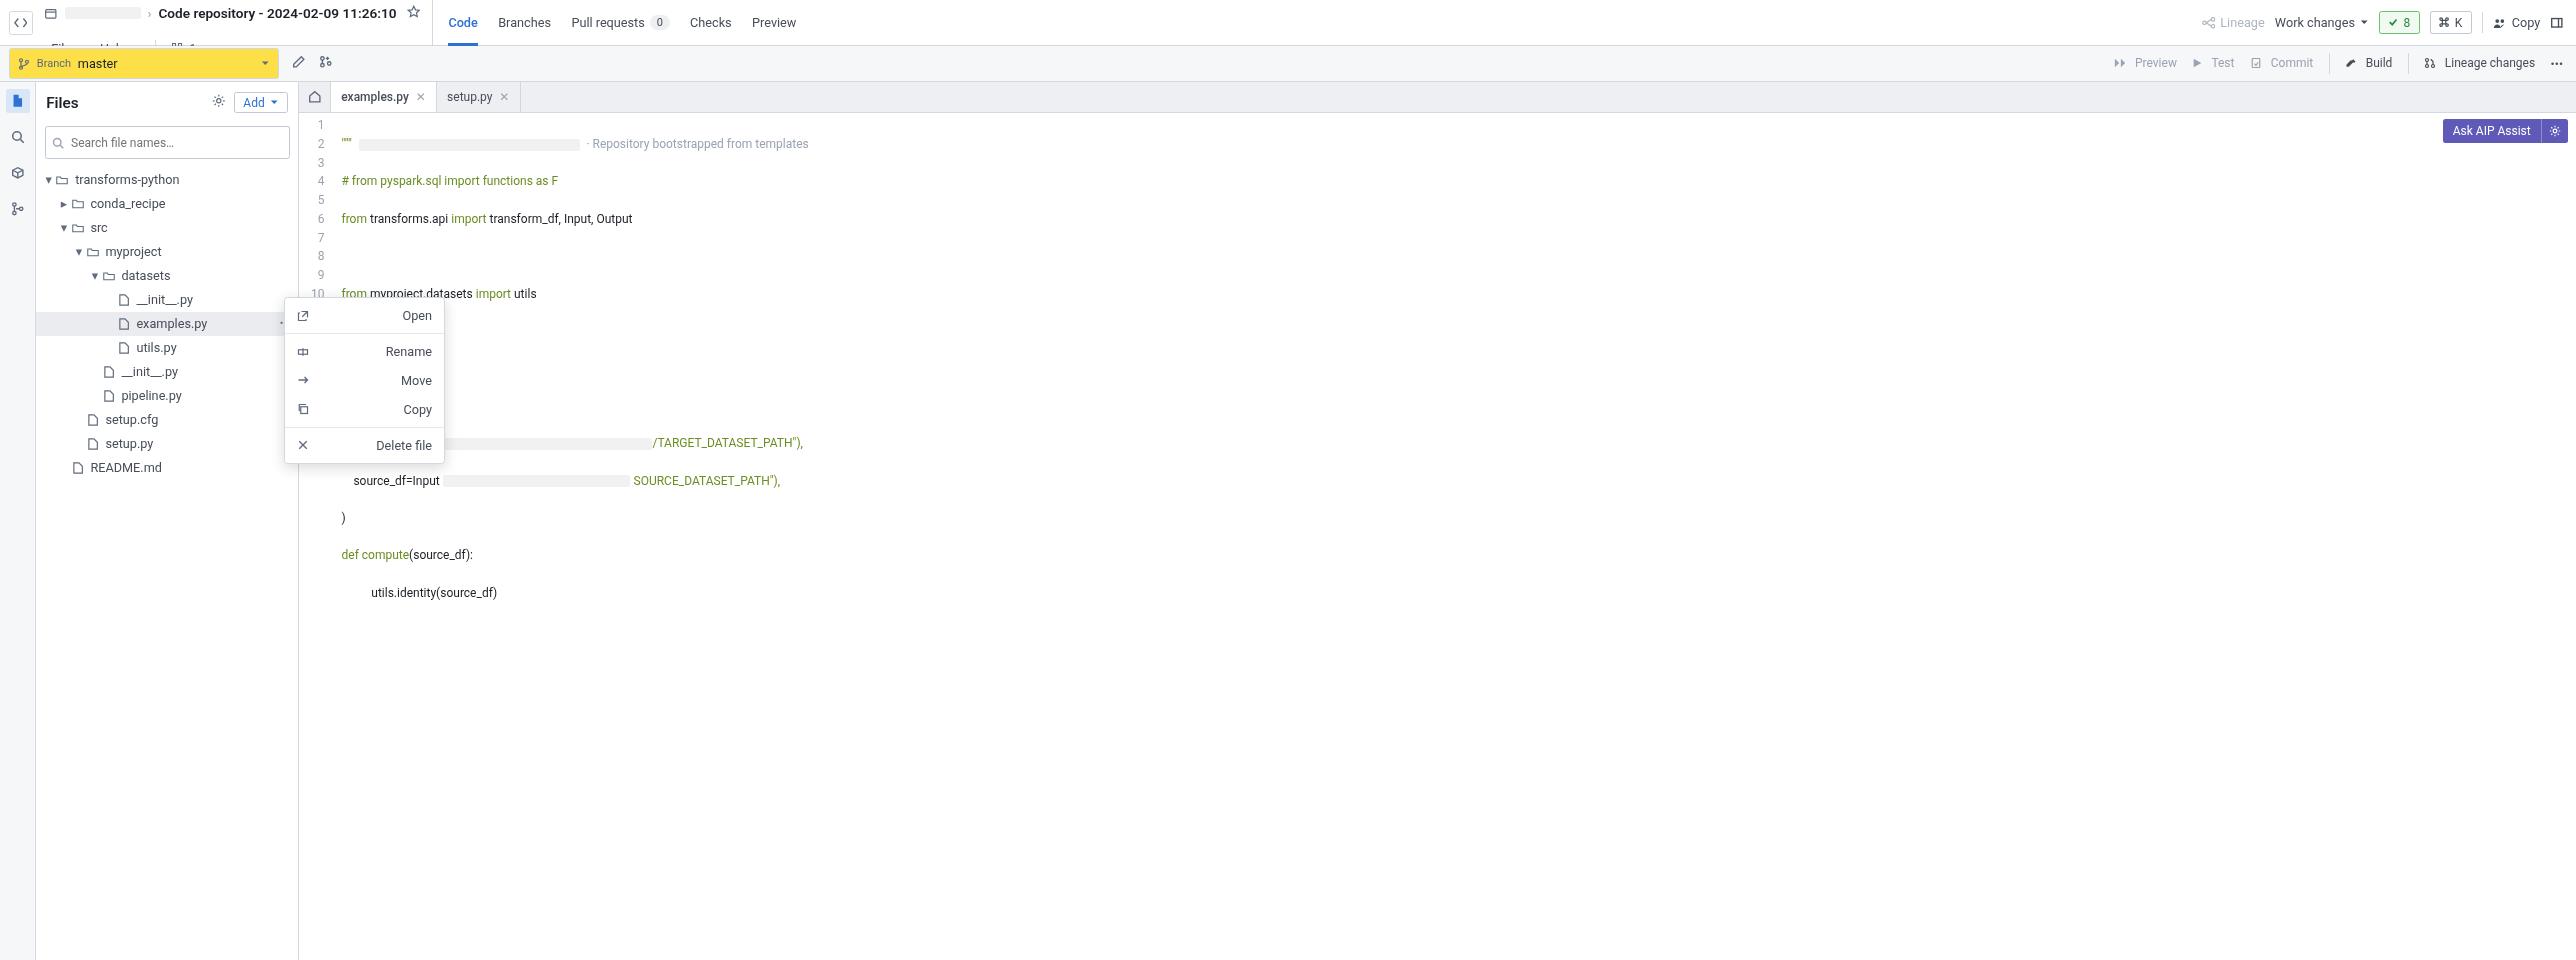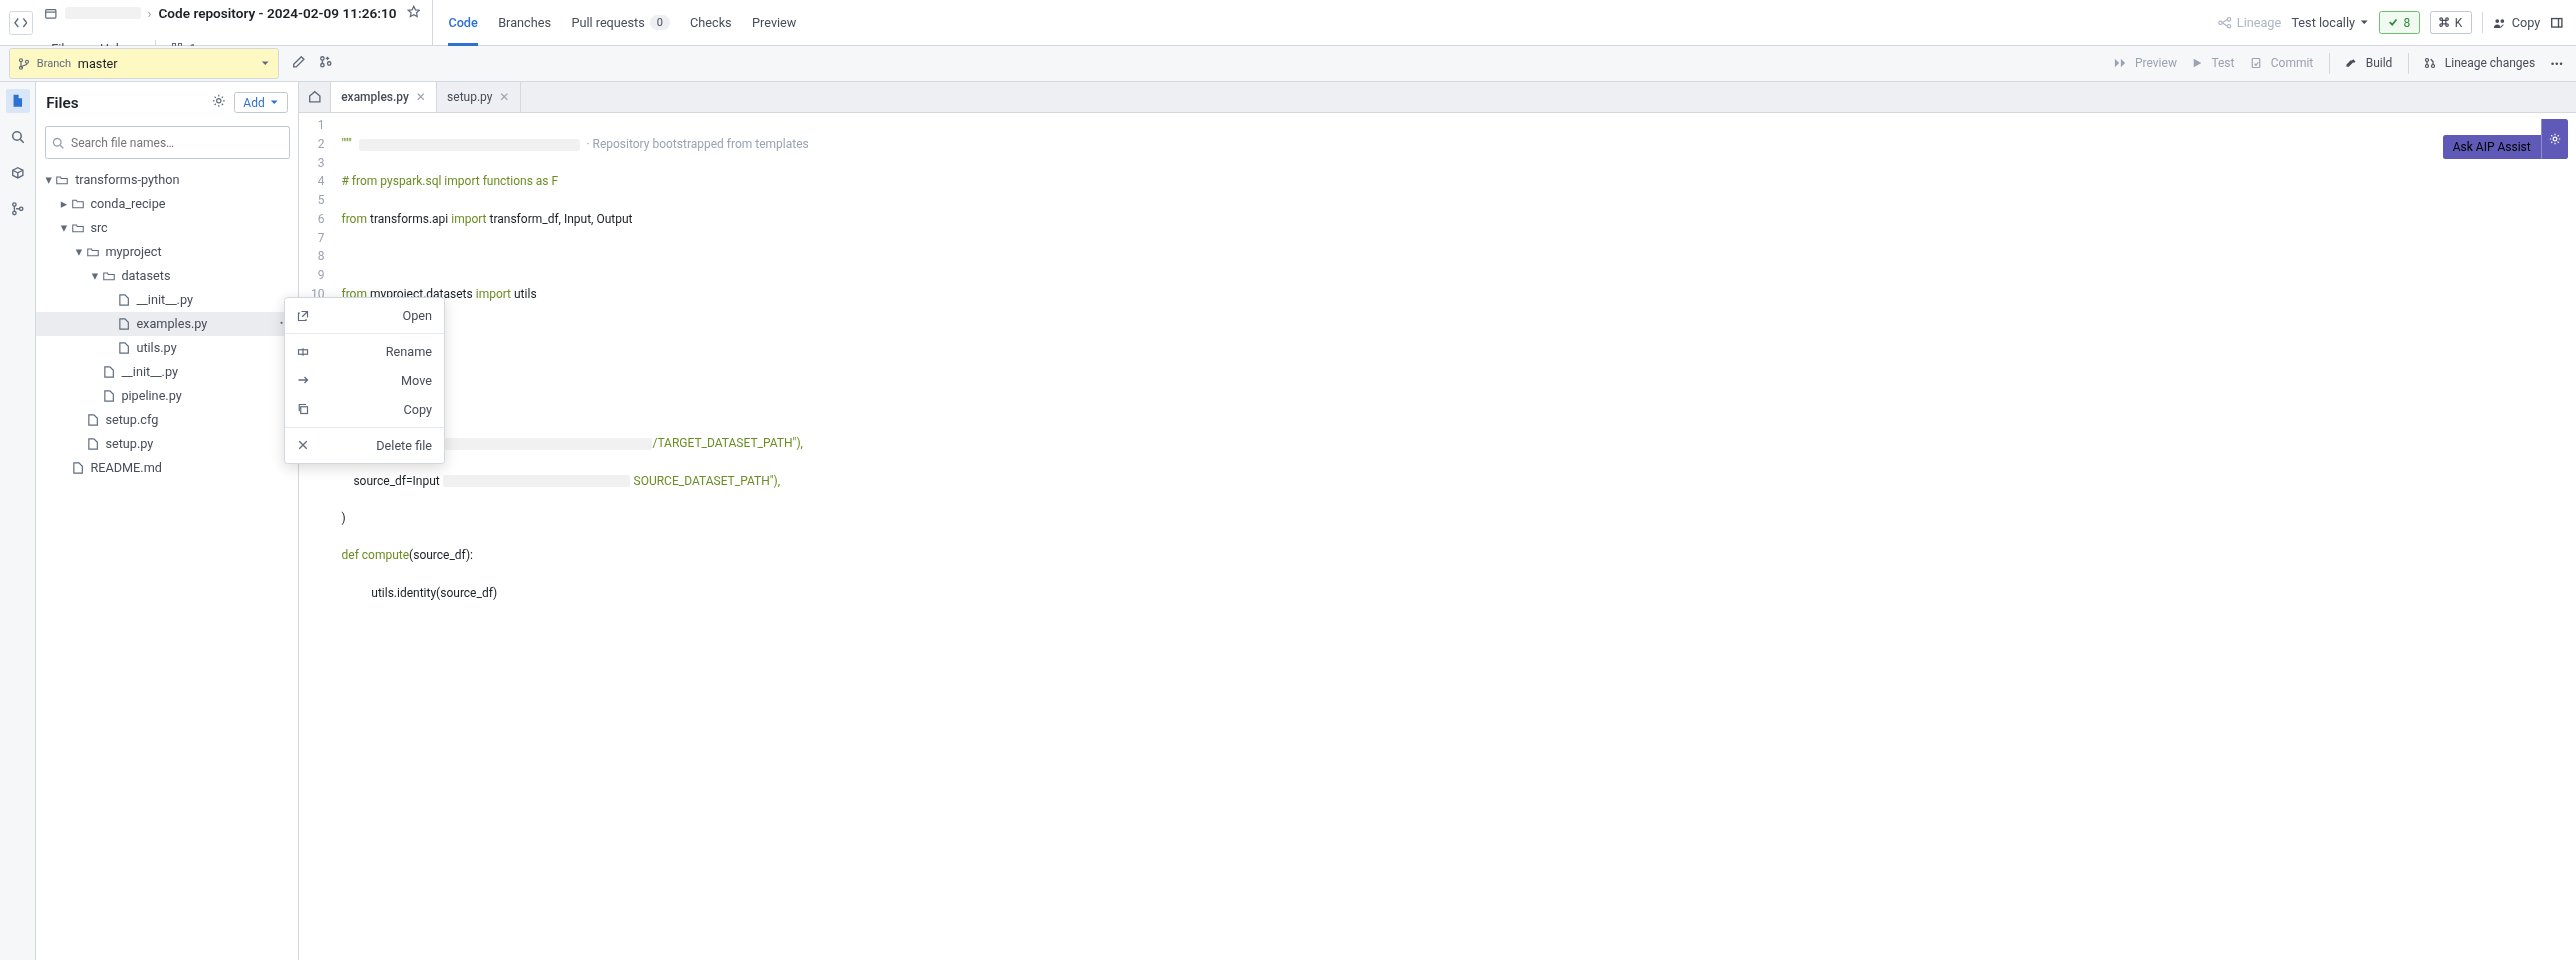--- a/index.html
+++ b/index.html
@@ -34,21 +34,21 @@
 
 .header-right { display:flex; align-items:center; gap:10.2px; padding:0 12px;}
 .hr-btn { display:flex; align-items:center; gap:5.1px; font-size:12.7px; color:#474d59; cursor:pointer;}
 .hr-btn.disabled { color:#aeb6c2;}
 .kbd-box { border:0.8px solid #c1c8d1; border-radius:2.5px; padding:3.4px 8.5px; display:flex; align-items:center; gap:5.1px; font-size:12px; background:#fff; color:#474d59;}
 .kbd-box.green { border-color:#6fbf73; background:#f0faf1; color:#2f8a3b;}
 .sep-v { width:0.8px; height:20.4px; background:#d3d8de;}
 
 
 .toolbar2 { display:flex; align-items:center; height:36px; border-bottom:0.8px solid #d3d8de; background:#f6f7f9;}
-.branch-chip { display:flex; align-items:center; gap:19px; margin-left:8.5px; border:0.8px solid #d3d8de; border-radius:2.5px; background:#fef9c3; padding:0 8.5px; height:31px; width:270px; justify-content:space-between; color:#5f6b7c;}
+.branch-chip { display:flex; align-items:center; gap:19px; margin-left:8.5px; border:0.8px solid #d3d8de; border-radius:2.5px; background:#fde047; padding:0 8.5px; height:31px; width:270px; justify-content:space-between; color:#5f6b7c;}
 .branch-chip .left { display:flex; align-items:center; gap:6.8px;}
 .branch-label { font-size:11px; color:#5f6b7c;}
 .branch-name { font-size:12.7px; color:#1c2127;}
 .tb2-icons { display:flex; align-items:center; gap:13.6px; padding:0 13.6px; color:#5f6b7c;}
 .tb2-right { margin-left:auto; display:flex; align-items:center; gap:15.3px; padding:0 12px;}
 .tb2-btn { display:flex; align-items:center; gap:9px; font-size:12px; color:#9aa3b2; cursor:pointer;text-align:right;}
 .tb2-btn.dark { color:#474d59;}
 
 
 .main { display:flex; flex:1; min-height:0;}
@@ -83,21 +83,21 @@
 .code { flex:1; padding:3.4px 0 0 8.5px; white-space:pre; position:relative;}
 .code div { height:18.7px;}
 .tok-str { color:#6b8e23;}
 .tok-cmt { color:#9aa3b2;}
 .tok-kw { color:#6b8e23;}
 .tok-dec { color:#6b8e23;}
 .tok-fn { color:#6b8e23;}
 .redact-inline { display:inline-block; height:12px; background:#f1f1f1; border-radius:2.5px; vertical-align:middle;}
 
 .aip-box { position:absolute; top:37px; right:8.5px; display:flex; align-items:stretch;}
-.aip-btn { background:#5f59b8; color:#000000; padding:5.1px 10.2px; font-size:12px; border-radius:2.5px 0 0 2.5px; display:flex; align-items:center;margin-top:16px;}
+.aip-btn { background:#5f59b8; color:#ffffff; padding:5.1px 10.2px; font-size:12px; border-radius:2.5px 0 0 2.5px; display:flex; align-items:center;}
 .aip-gear { background:#5f59b8; color:#fff; padding:5.1px 6.8px; border-radius:0 2.5px 2.5px 0; border-left:0.8px solid rgba(255,255,255,0.3); display:flex; align-items:center;}
 
 
 .ctx-menu { position:fixed; background:#fff; border:0.8px solid #d3d8de; border-radius:3.4px; box-shadow:0 3.4px 13.6px rgba(0,0,0,0.15); width:161px; z-index:1000; padding:3.4px 0;}
 .ctx-item { display:flex; align-items:center; gap:8.5px; padding:6.8px 12px; font-size:12.7px; color:#474d59; cursor:pointer;justify-content:space-between;}
 .ctx-sep { height:0.8px; background:#e5e8ec; margin:3.4px 0;}
 .ctx-item svg { color:#5f6b7c;}
 
 svg { flex-shrink:0;}
 </style>
@@ -170,21 +170,21 @@
       <span class="hr-btn disabled">
         <svg width="13.6" height="13.6" viewBox="0 0 16 16" fill="none" stroke="currentColor" stroke-width="1.4">
             <circle cx="3" cy="8" r="2"></circle>
             <circle cx="13" cy="4" r="2"></circle>
             <circle cx="13" cy="12" r="2"></circle>
             <path d="M5 8l6-4M5 8l6 4"></path>
           </svg>
         <span>Lineage</span>
       </span>
       <span class="hr-btn">
-          <span>Test locally</span>
+          <span>Work changes</span>
           <svg width="8.5" height="8.5" viewBox="0 0 10 10" fill="currentColor">
             <path d="M1 3l4 4 4-4z"></path>
           </svg>
         </span>
       <span class="kbd-box green">
         <svg width="10.2" height="10.2" viewBox="0 0 12 12" fill="none" stroke="currentColor" stroke-width="2">
             <path d="M2 6l3 3 5-6"></path>
           </svg>
         <span>8</span>
       </span>

